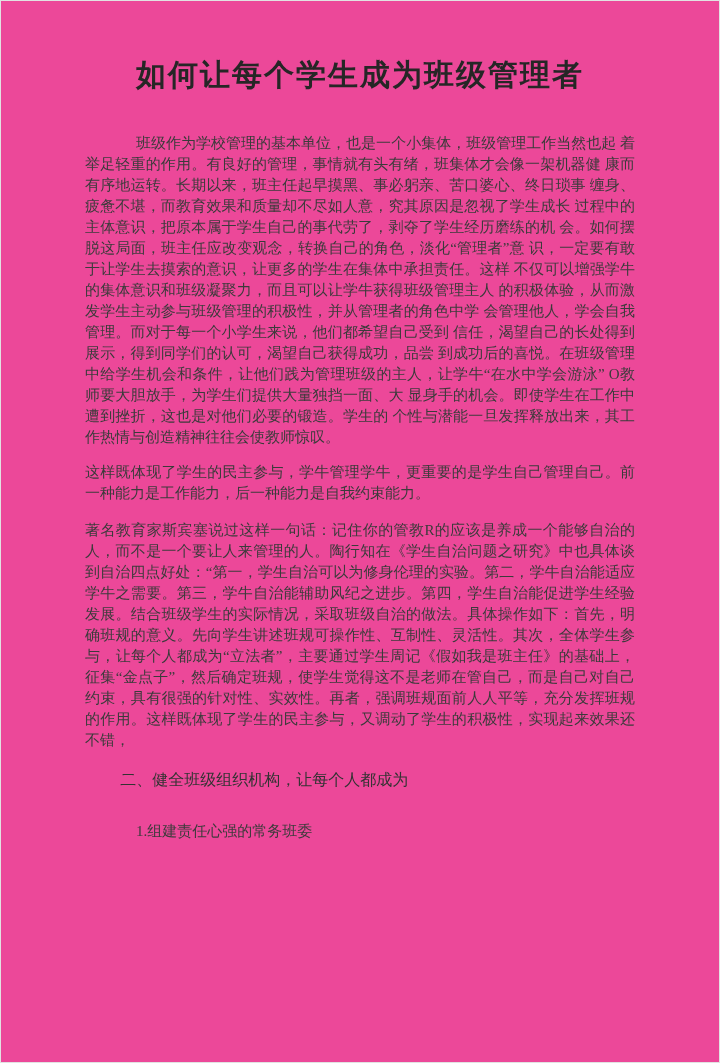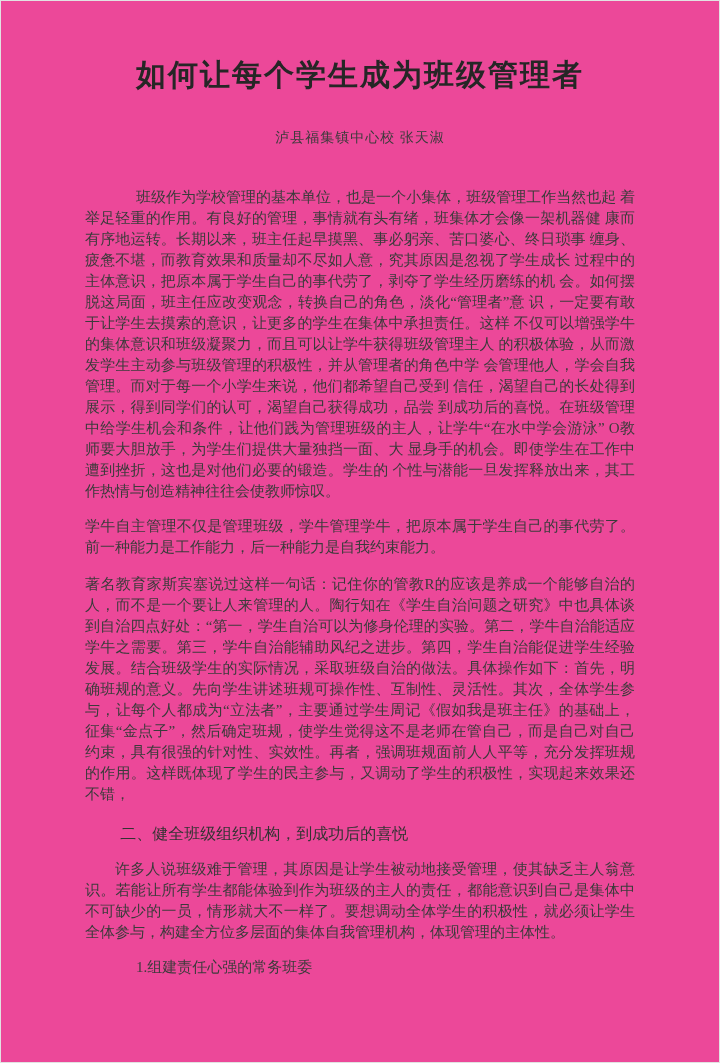--- a/index.html
+++ b/index.html
@@ -48,42 +48,40 @@
   .indent-para  { margin-top: 14px; text-indent: 2em; }
   .section-heading {
     margin: 18px 0 6px 0;
     font-size: 16px;
     font-weight: 500;
     line-height: 22px;
     color: #333333;
     text-indent: 2.2em;
   }
   .sub-heading {
-    margin-top: 14px;
+    margin-top: 30px;
     font-size: 15px;
     line-height: 21px;
     color: #3b3b3b;
     text-indent: 3.4em;
   }
 </style>
 </head>
 <body>
 
 <div class="page">
 
   <h1 class="doc-title">如何让每个学生成为班级管理者</h1>
 
-  <div class="byline">泸县福集镇中心校 张天淑</div>
 
   <p class="body-block para intro-para">班级作为学校管理的基本单位，也是一个小集体，班级管理工作当然也起 着举足轻重的作用。有良好的管理，事情就有头有绪，班集体才会像一架机器健 康而有序地运转。长期以来，班主任起早摸黑、事必躬亲、苦口婆心、终日琐事 缠身、疲惫不堪，而教育效果和质量却不尽如人意，究其原因是忽视了学生成长 过程中的主体意识，把原本属于学生自己的事代劳了，剥夺了学生经历磨练的机 会。如何摆脱这局面，班主任应改变观念，转换自己的角色，淡化“管理者”意 识，一定要有敢于让学生去摸索的意识，让更多的学生在集体中承担责任。这样 不仅可以增强学牛的集体意识和班级凝聚力，而且可以让学牛获得班级管理主人 的积极体验，从而激发学生主动参与班级管理的积极性，并从管理者的角色中学 会管理他人，学会自我管理。而对于每一个小学生来说，他们都希望自己受到 信任，渴望自己的长处得到展示，得到同学们的认可，渴望自己获得成功，品尝 到成功后的喜悦。在班级管理中给学生机会和条件，让他们践为管理班级的主人，让学牛“在水中学会游泳” O教师要大胆放手，为学生们提供大量独挡一面、大 显身手的机会。即使学生在工作中遭到挫折，这也是对他们必要的锻造。学生的 个性与潜能一旦发挥释放出来，其工作热情与创造精神往往会使教师惊叹。</p>
 
 
-  <p class="body-block para plain-para">学牛自主管理不仅是管理班级，学牛管理学牛，把原本属于学生自己的事代劳了。前一种能力是工作能力，后一种能力是自我约束能力。</p>
+  <p class="body-block para plain-para">这样既体现了学生的民主参与，学牛管理学牛，更重要的是学生自己管理自己。前一种能力是工作能力，后一种能力是自我约束能力。</p>
 
   <p class="body-block para follow-para">著名教育家斯宾塞说过这样一句话：记住你的管教R的应该是养成一个能够自治的人，而不是一个要让人来管理的人。陶行知在《学生自治问题之研究》中也具体谈到自治四点好处：“第一，学生自治可以为修身伦理的实验。第二，学牛自治能适应学牛之需要。第三，学牛自治能辅助风纪之进步。第四，学生自治能促进学生经验发展。结合班级学生的实际情况，采取班级自治的做法。具体操作如下：首先，明确班规的意义。先向学生讲述班规可操作性、互制性、灵活性。其次，全体学生参与，让每个人都成为“立法者”，主要通过学生周记《假如我是班主任》的基础上，征集“金点子”，然后确定班规，使学生觉得这不是老师在管自己，而是自己对自己约束，具有很强的针对性、实效性。再者，强调班规面前人人平等，充分发挥班规的作用。这样既体现了学生的民主参与，又调动了学生的积极性，实现起来效果还不错，</p>
 
-  <h2 class="section-heading">二、健全班级组织机构，到成功后的喜悦</h2>
+  <h2 class="section-heading">二、健全班级组织机构，让每个人都成为</h2>
 
-  <p class="body-block para indent-para">许多人说班级难于管理，其原因是让学生被动地接受管理，使其缺乏主人翁意识。若能让所有学生都能体验到作为班级的主人的责任，都能意识到自己是集体中不可缺少的一员，情形就大不一样了。要想调动全体学生的积极性，就必须让学生全体参与，构建全方位多层面的集体自我管理机构，体现管理的主体性。</p>
 
   <div class="sub-heading">1.组建责任心强的常务班委</div>
 
 </div>
 
 </body></html>

